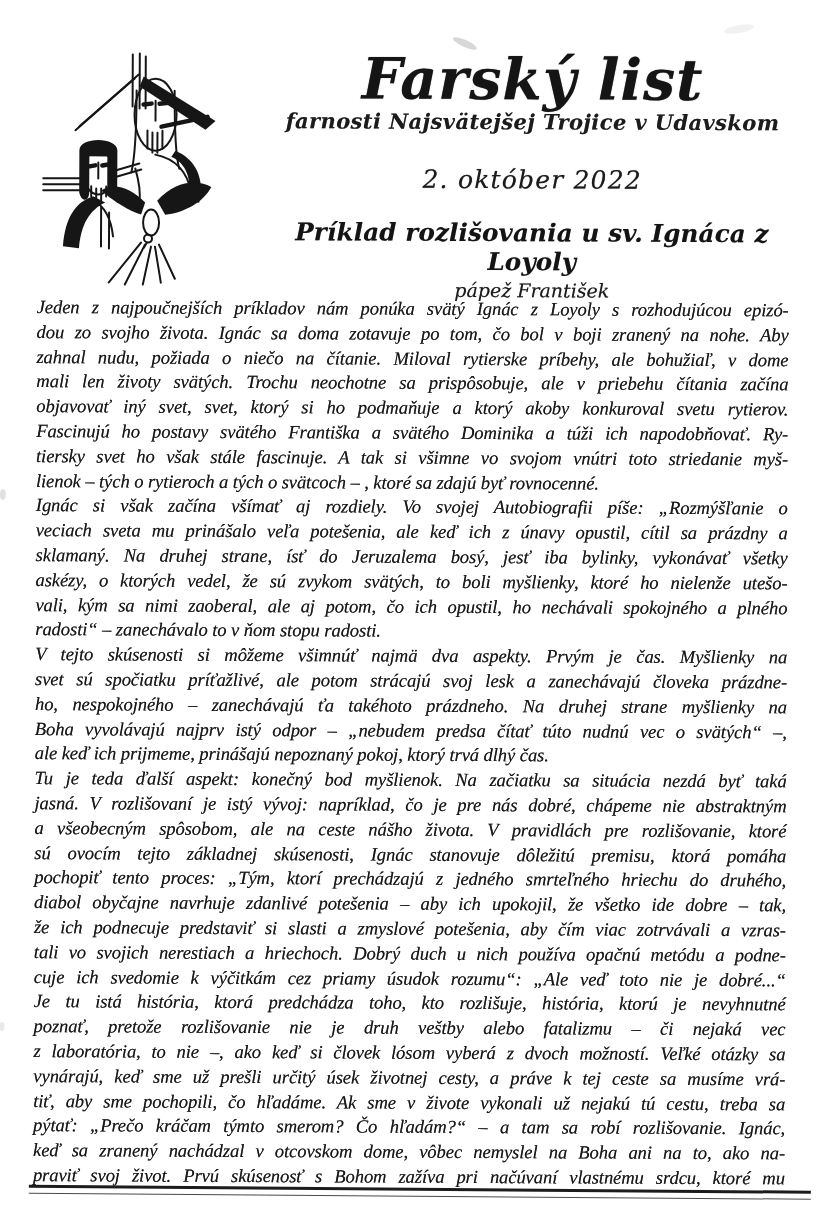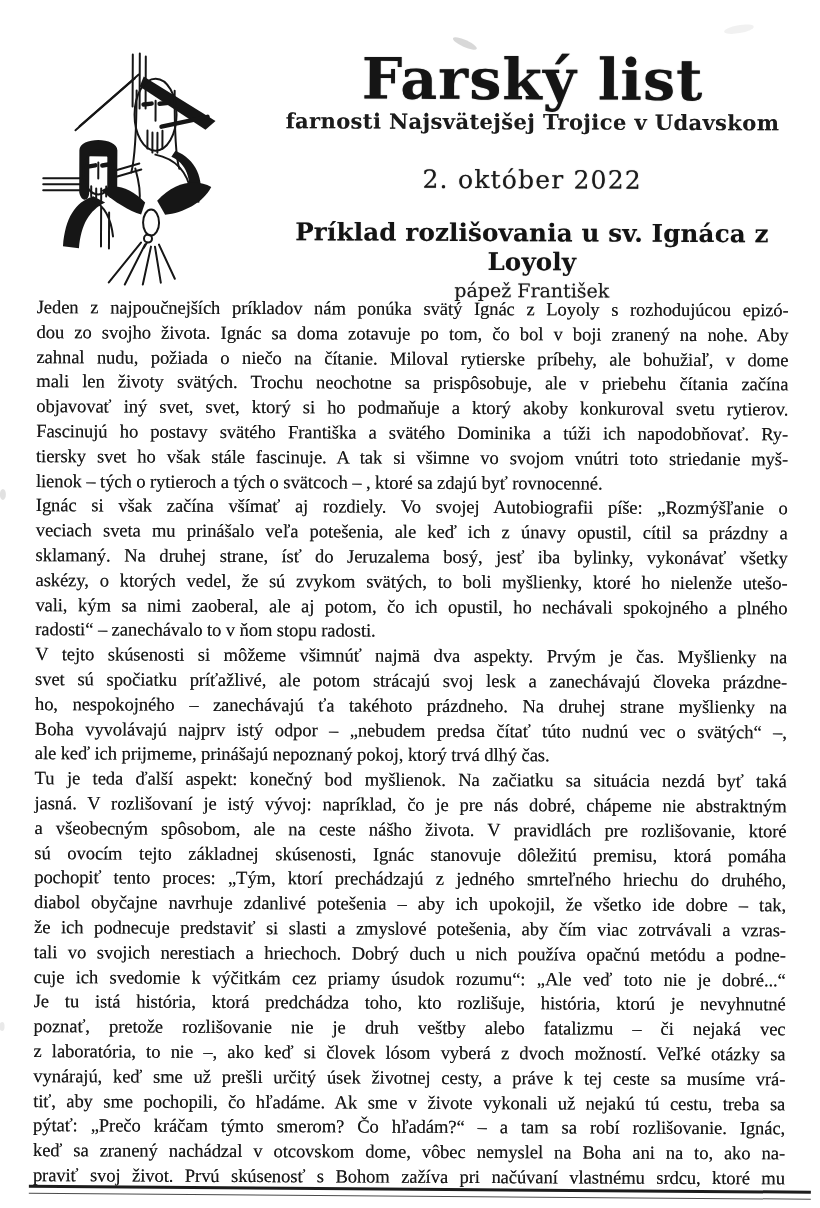--- a/index.html
+++ b/index.html
@@ -1,19 +1,20 @@
 <!DOCTYPE html>
 <html lang="sk"><head>
 <meta charset="utf-8">
 <style>
   html,body{margin:0;padding:0;background:#e8e8e8;}
   .page{
     width:820px;height:1208px;position:relative;overflow:hidden;
     background:#ffffff;color:#1a1a1a;margin:0 auto;
     font-family:"Liberation Serif", serif;
+    font-style:italic;
   }
   .page-inner{position:absolute;inset:0;transform:rotate(0.25deg);transform-origin:10px 10px;}
 
   
   .masthead{position:relative;height:288px;}
   .logo{position:absolute;left:36px;top:50px;width:208px;height:238px;}
   .head-col{position:absolute;left:252px;top:0;right:6px;text-align:center;}
   .nl-title{
     margin:48px 0 0 0;font-family:"DejaVu Serif", serif;font-weight:bold;
     font-size:57px;line-height:1.02;letter-spacing:1px;color:#151515;

